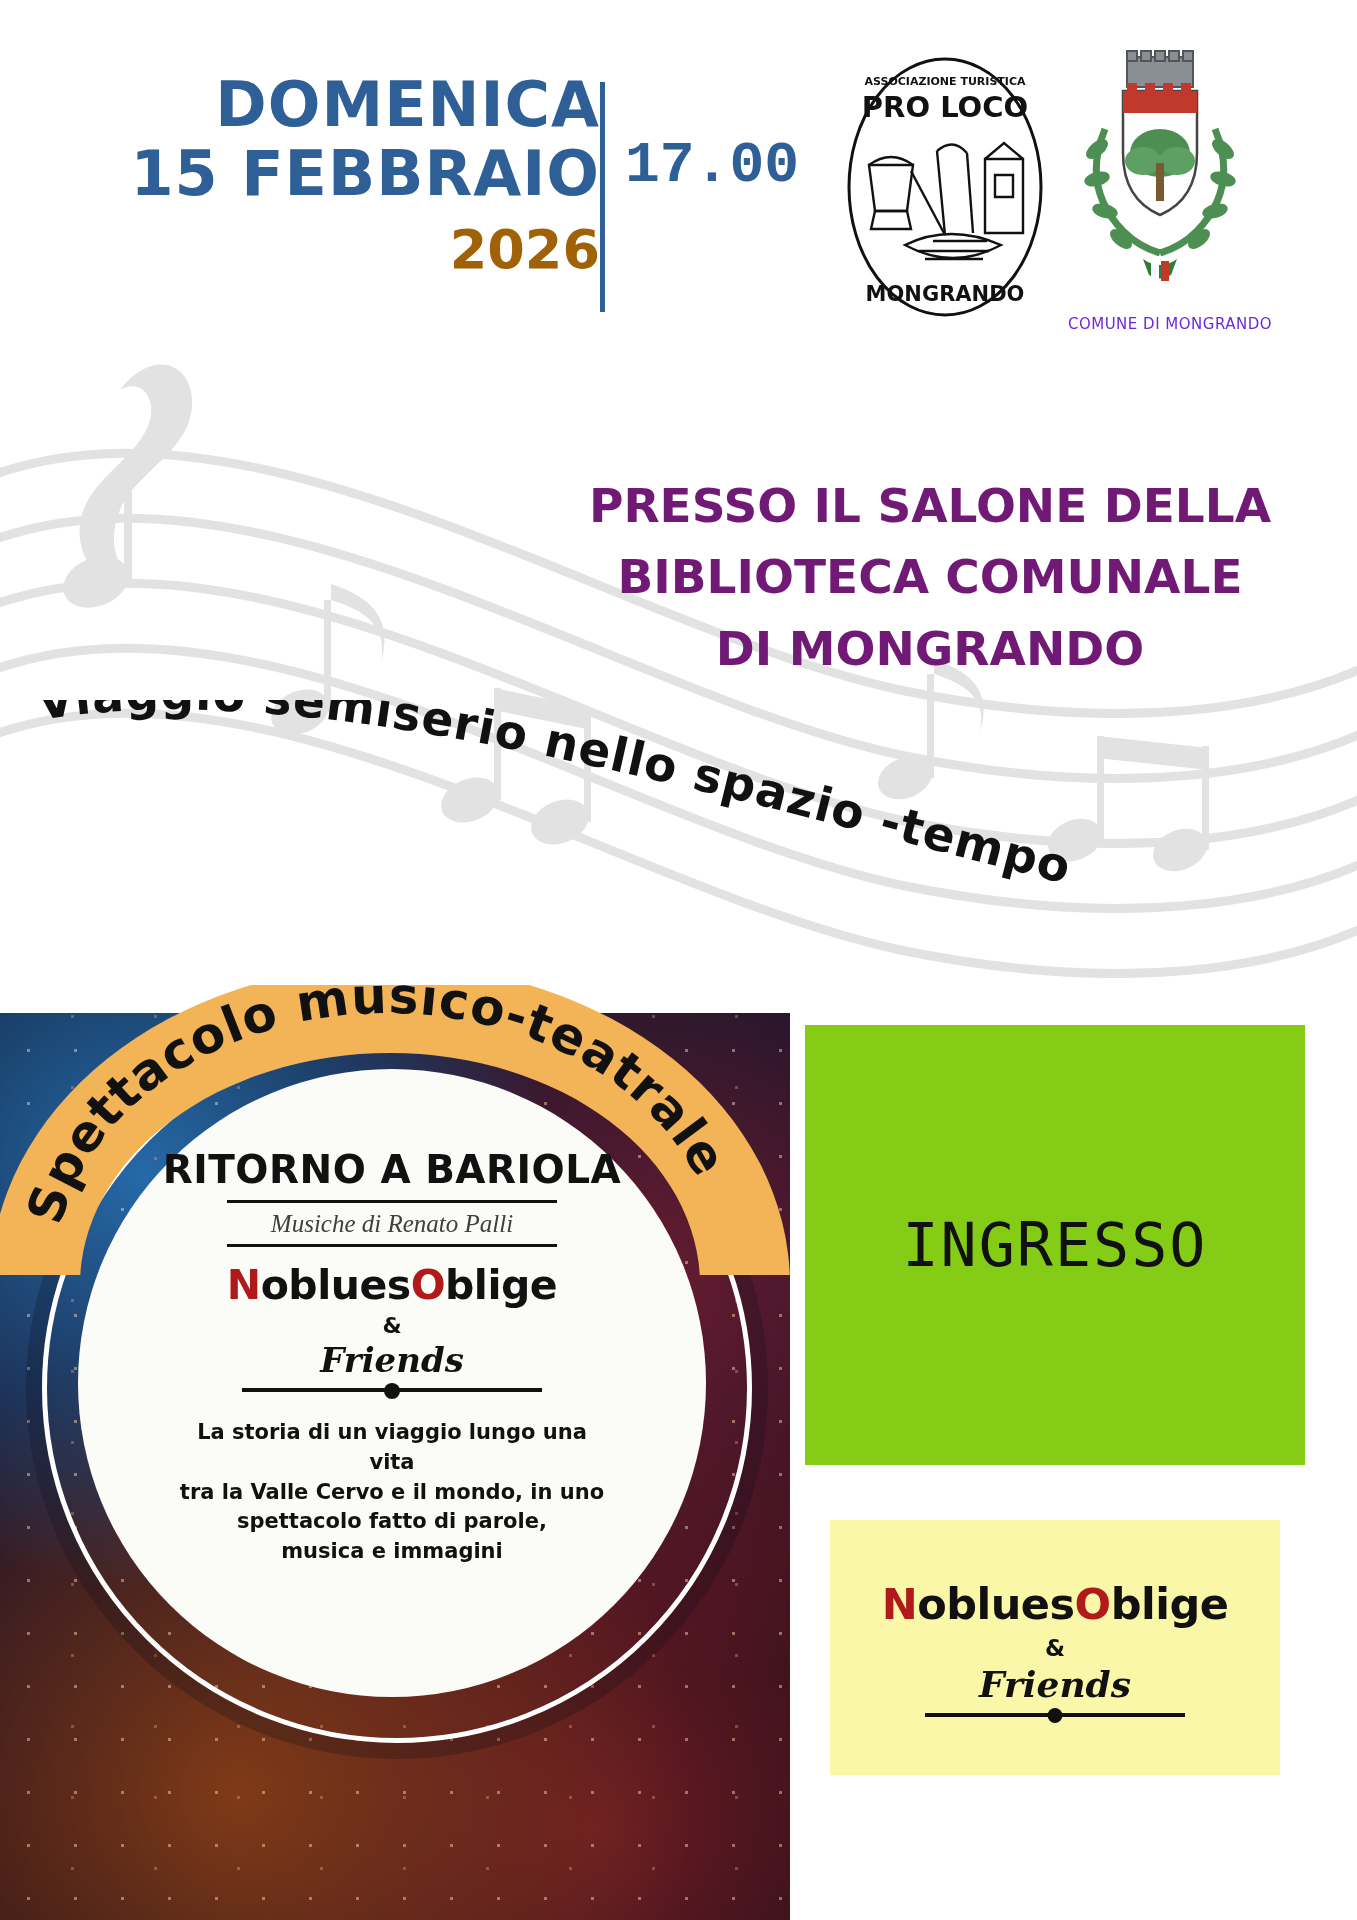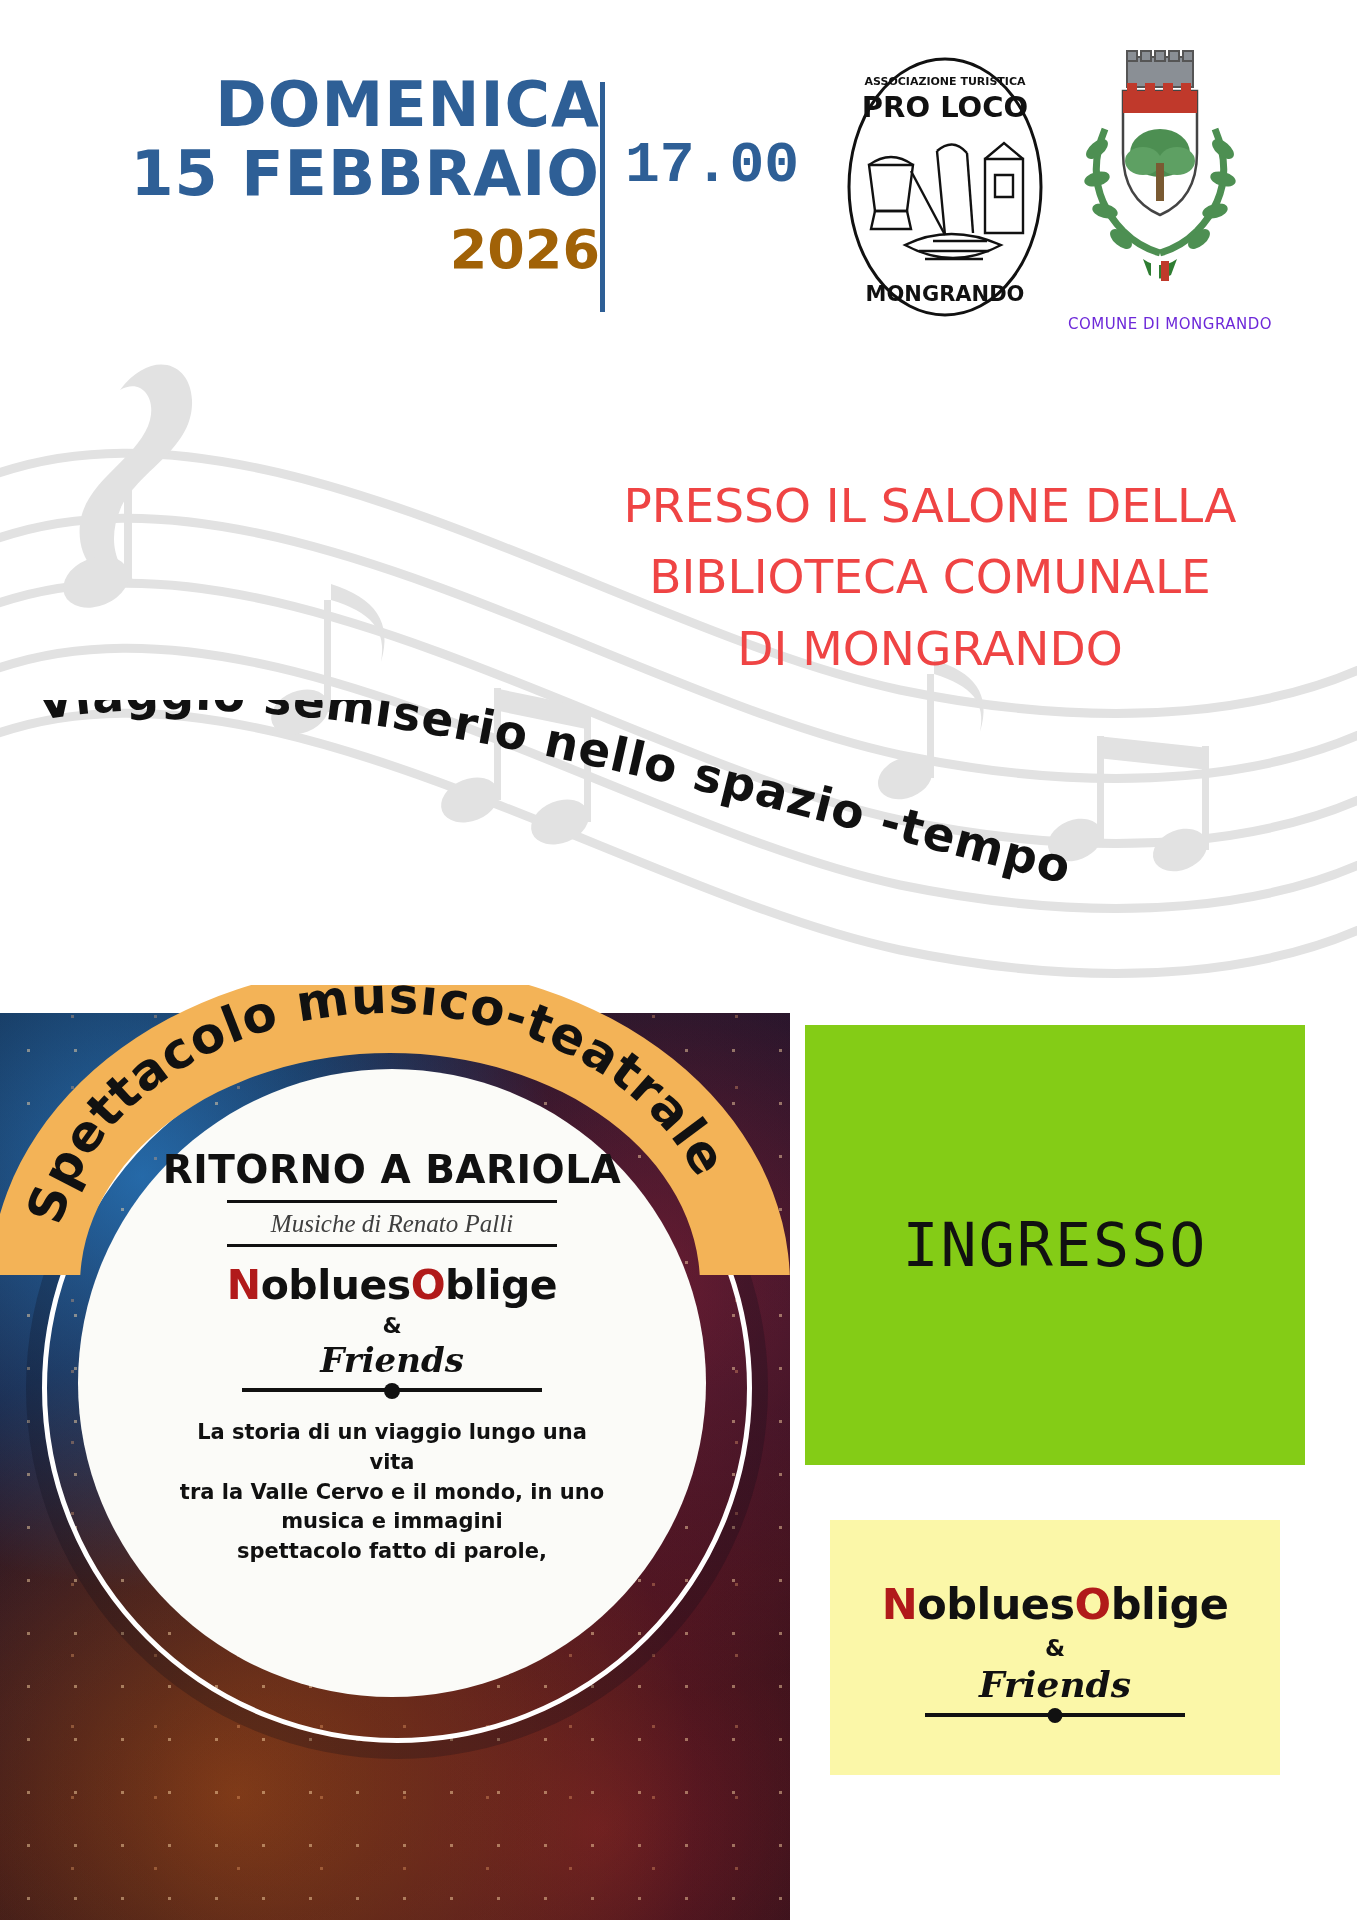--- a/index.html
+++ b/index.html
@@ -117,24 +117,24 @@
   .venue {
     position: absolute;
     left: 560px;
     top: 470px;
     width: 740px;
     text-align: center;
     z-index: 3;
   }
   .venue div {
     font-family: "DejaVu Sans", sans-serif;
-    font-weight: 400;
+    font-weight: 700;
     font-size: 47px;
     line-height: 1.52;
-    color: #ef4444;
+    color: #701a75;
     white-space: nowrap;
   }
 
   
   .tagline-wrap {
     position: absolute;
     left: 0;
     top: 700px;
     width: 1357px;
     height: 300px;
@@ -514,22 +514,22 @@
     <div class="disc-rule"></div>
     <div class="disc-sub">Musiche di Renato Palli</div>
     <div class="disc-rule2"></div>
     <div class="disc-band"><span class="n">N</span><span class="b">oblues</span><span class="n">O</span><span class="b">blige</span></div>
     <div class="disc-amp">&amp;</div>
     <div class="disc-friends">Friends</div>
     <div class="disc-underline"></div>
     <div class="disc-desc">
       <div>La storia  di un viaggio lungo una vita</div>
       <div>tra la Valle Cervo e il mondo, in uno</div>
+      <div>spettacolo fatto di parole,</div>
       <div>musica e immagini</div>
-      <div>spettacolo fatto di parole,</div>
     </div>
   </div>
 </div>
 
 <svg class="arc-banner" viewBox="0 0 820 290">
   <defs>
     <path id="arcOuter" d="M-10,290 A 400,320 0 0 1 790,290"></path>
     <path id="arcText" d="M55,288 A 330,258 0 0 1 720,288"></path>
   </defs>
   <path d="M-10,300 A 400,320 0 0 1 790,300 L 700,300 A 310,232 0 0 0 80,300 Z" fill="#f3b357"></path>

